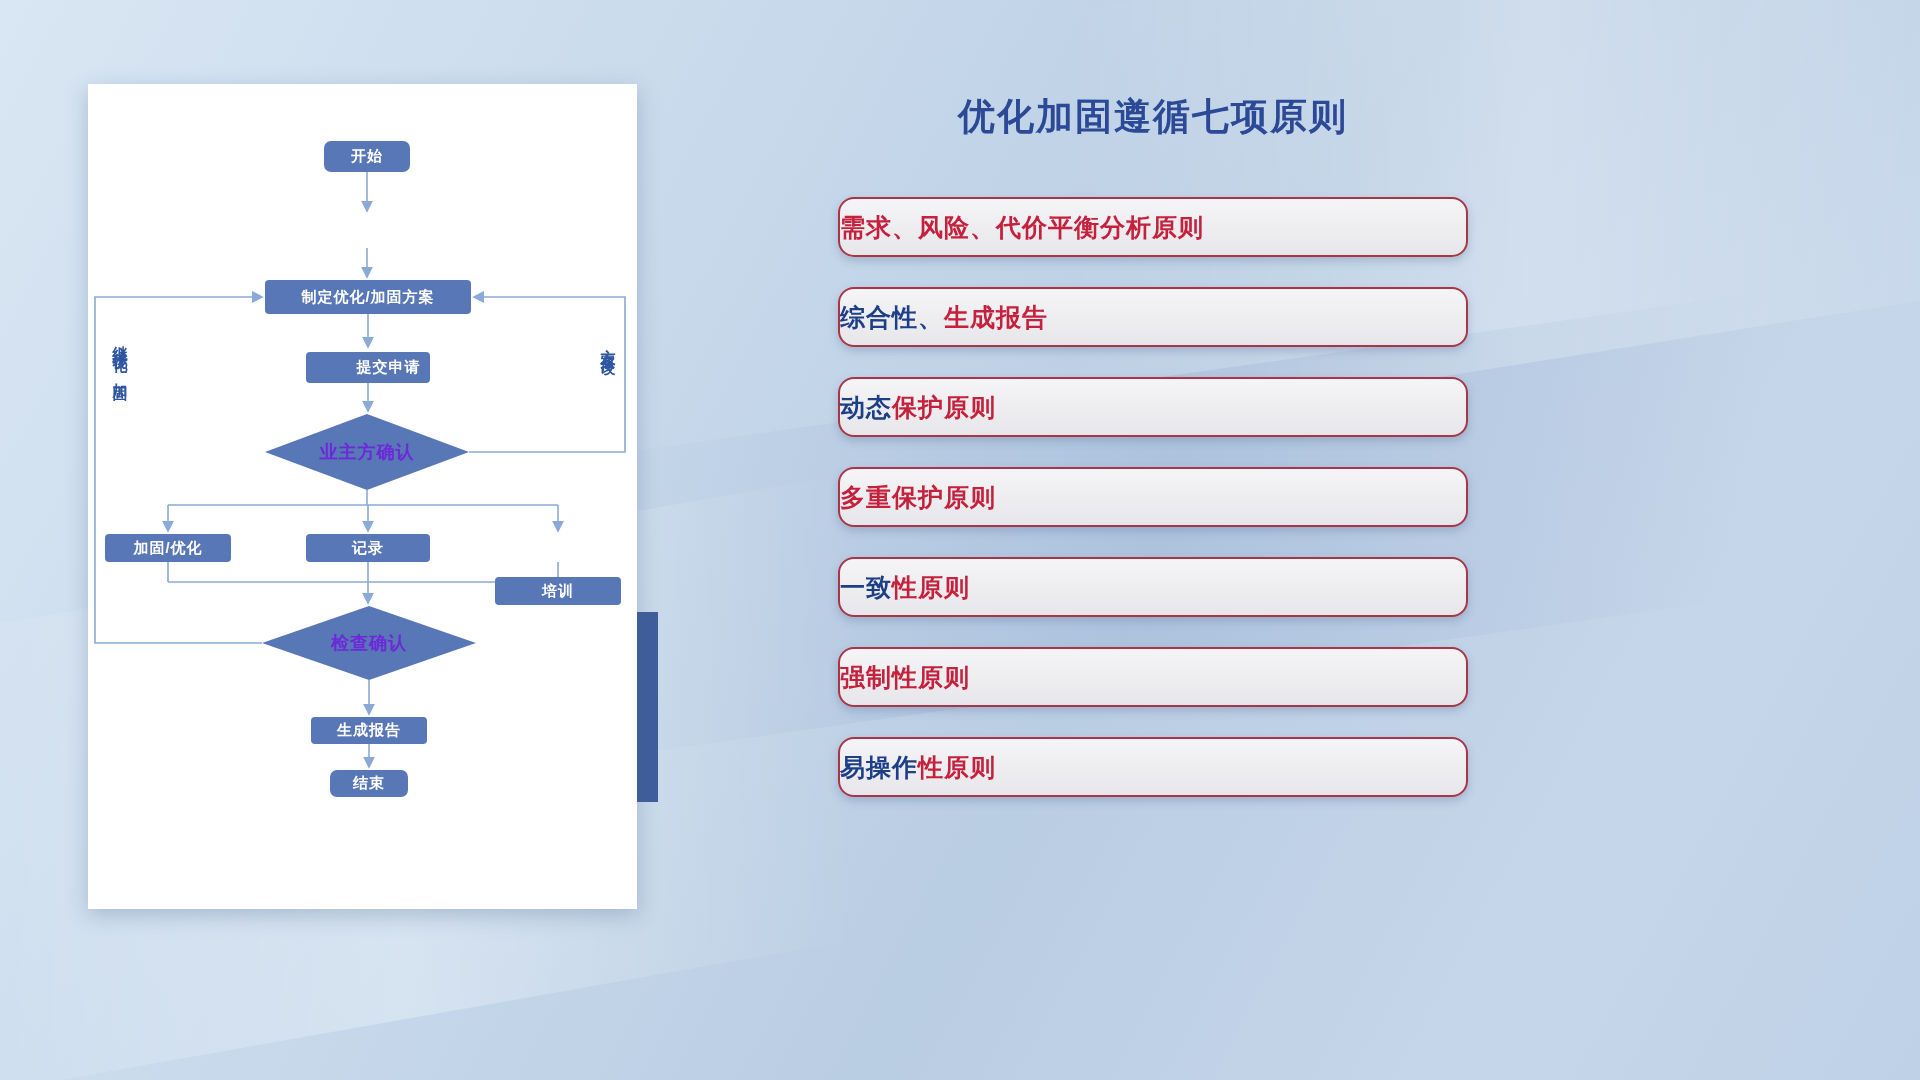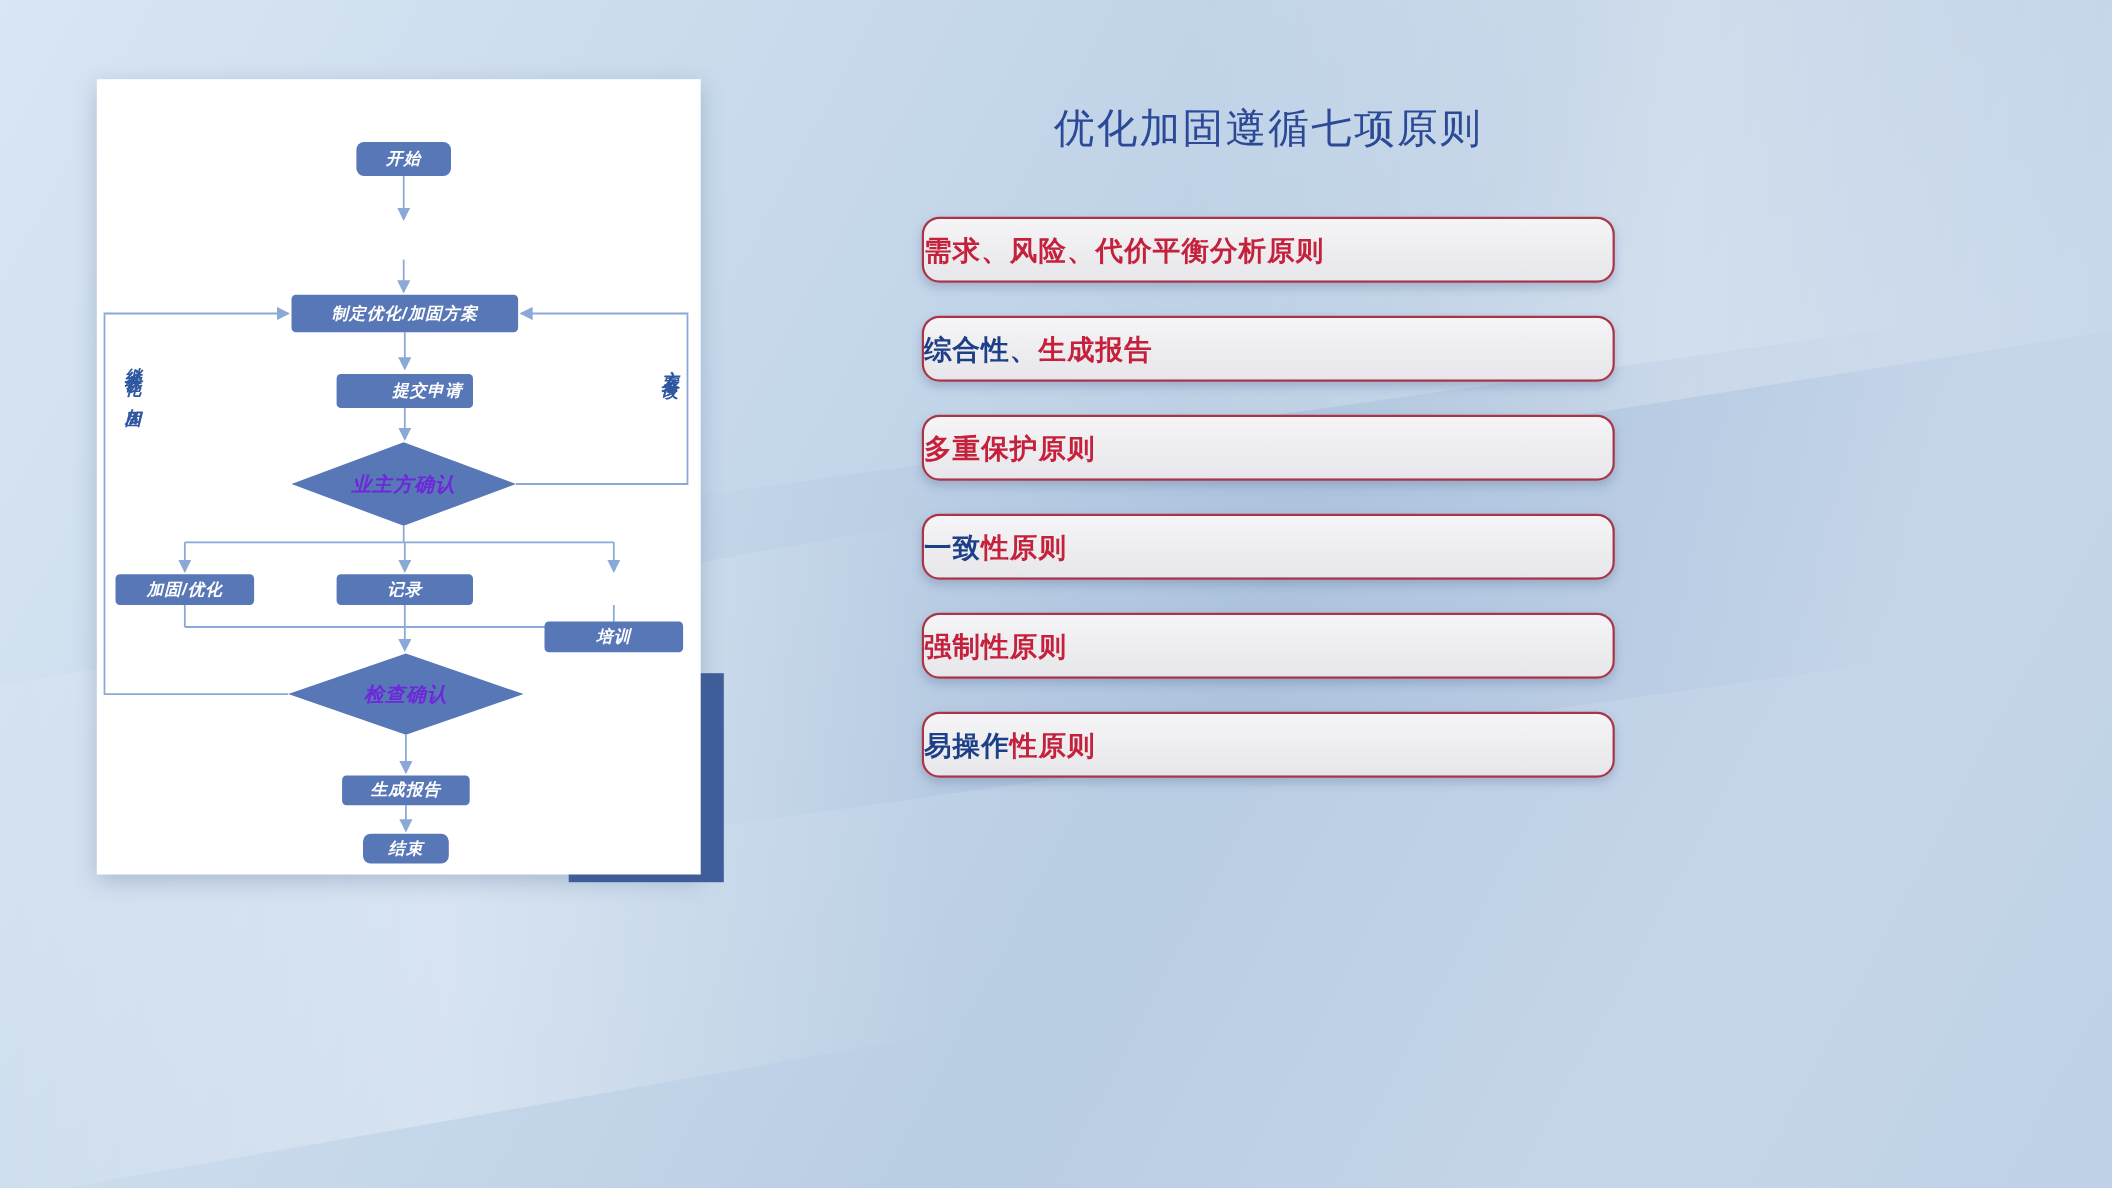--- a/index.html
+++ b/index.html
@@ -27,24 +27,23 @@
   }
 
   .stage { position: absolute; inset: 0; }
 
   
   .card-shadow-block {
     position: absolute; left: 517px; top: 612px; width: 141px; height: 190px;
     background: #3f5e9b;
   }
   .card {
-    position: absolute; left: 88px; top: 72px; width: 549px; height: 723px;
+    position: absolute; left: 88px; top: 84px; width: 549px; height: 825px;
     background: #ffffff;
     box-shadow: 0 6px 20px rgba(70, 95, 140, 0.30);
-    font-style: italic;
   }
   .fc-svg { position: absolute; left: 0; top: 0; }
   .fc-node {
     position: absolute; background: #5877b6; color: #ffffff;
     display: flex; align-items: center; justify-content: center;
     font-size: 15px; font-weight: bold; letter-spacing: 1px;
     border-radius: 4px; white-space: nowrap;
   }
   .fc-node.rounded { border-radius: 7px; }
   .fc-diamond-label {
@@ -54,21 +53,21 @@
   }
   .v-label {
     position: absolute; writing-mode: vertical-lr; text-orientation: upright;
     color: #2f57a0; font-size: 15px; font-weight: bold; letter-spacing: 4px;
     white-space: nowrap;
   }
 
   
   .right-panel { position: absolute; left: 838px; top: 94px; width: 630px; }
   .slide-title {
-    text-align: center; font-size: 37px; font-weight: normal; color: #2b4996;
+    text-align: center; font-size: 37px; font-weight: bold; color: #2b4996;
     letter-spacing: 2px; height: 46px; line-height: 46px; margin-bottom: 57px;
   }
   .principle {
     height: 60px; margin-bottom: 30px;
     background: linear-gradient(180deg, #f5f5f7 0%, #ededf0 55%, #e7e7eb 100%);
     border: 2px solid #a93546; border-radius: 16px;
     display: flex; align-items: center; justify-content: flex-start;
     font-size: 25px; font-weight: bold; letter-spacing: 1px;
     box-shadow: 0 4px 9px rgba(85, 105, 150, 0.30);
   }
@@ -138,20 +137,24 @@
     <div class="slide-title">优化加固遵循七项原则</div>
     <div>
         <div class="principle">
           <span style="color: rgb(197, 32, 60);">需求、风险、代价平衡分析原则</span>
         </div>
         <div class="principle">
           <span style="color: rgb(29, 63, 136);">综合性、</span>
           <span style="color: rgb(197, 32, 60);">生成报告</span>
         </div>
         <div class="principle">
+          <span style="color: rgb(29, 63, 136);">动态</span>
+          <span style="color: rgb(197, 32, 60);">保护原则</span>
+        </div>
+        <div class="principle">
           <span style="color: rgb(197, 32, 60);">多重保护原则</span>
         </div>
         <div class="principle">
           <span style="color: rgb(29, 63, 136);">一致</span>
           <span style="color: rgb(197, 32, 60);">性原则</span>
         </div>
         <div class="principle">
           <span style="color: rgb(197, 32, 60);">强制性原则</span>
         </div>
         <div class="principle">

